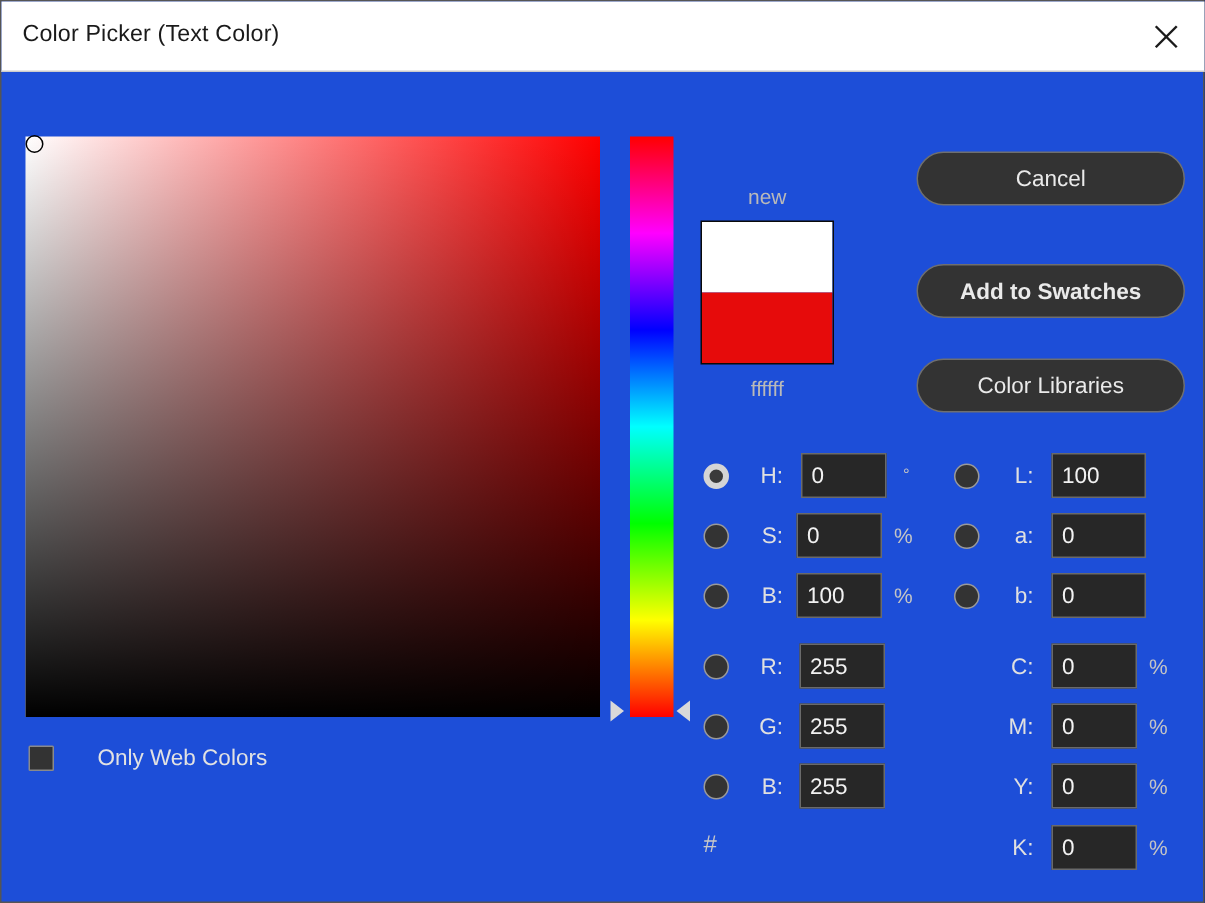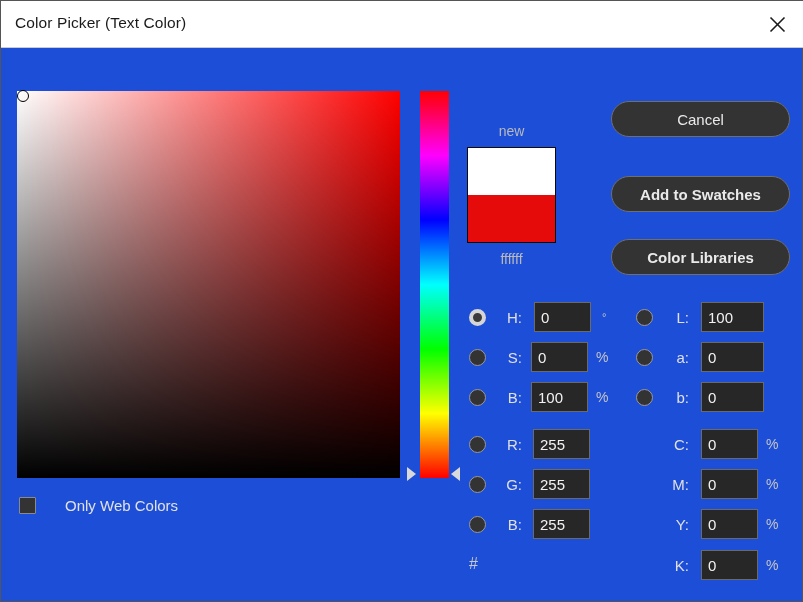--- a/index.html
+++ b/index.html
@@ -176,21 +176,21 @@
     font-family: "Liberation Sans", sans-serif;
     cursor: pointer;
     display: flex;
     align-items: center;
     justify-content: center;
   }
   .btn.primary { border-color: #c9c9c9; }
   #btn-ok { top: 62px; }
   #btn-cancel { top: 100px; }
   #btn-swatches { top: 175px; font-weight: bold; }
-  #btn-libraries { top: 238px; font-weight: bold; }
+  #btn-libraries { top: 238px; }
 
   
   .field-row {
     position: absolute;
     display: flex;
     align-items: center;
     height: 30px;
   }
   .radio {
     width: 17px;

